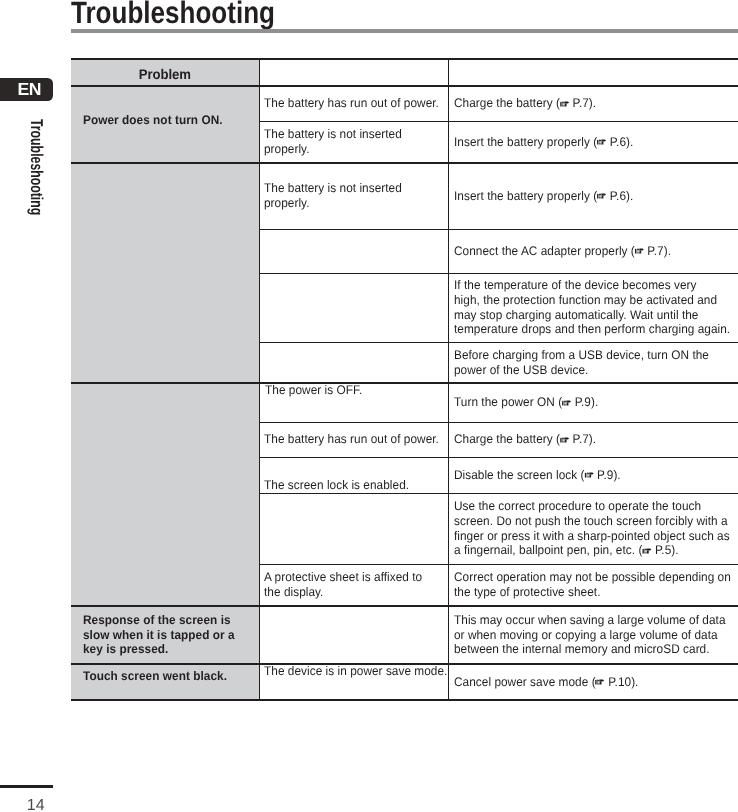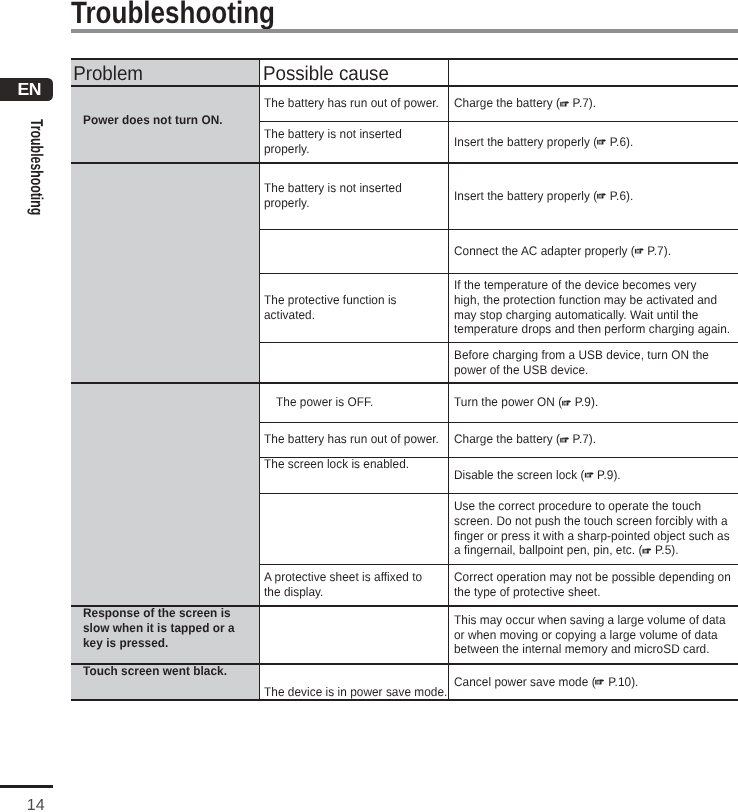--- a/index.html
+++ b/index.html
@@ -56,22 +56,22 @@
   .cell-inner {
     position:absolute; left:0; top:0;
     font-size:12.5px; line-height:14.85px; letter-spacing:0.05px;
     white-space:nowrap;
     transform:scaleX(0.945); transform-origin:left top;
   }
   .fill { position:absolute; background:#cfd1d2; }
 
   .hdr {
     position:absolute; top:1.6px; height:27px;
-    font-size:20px; font-weight:normal; line-height:27px;
-    letter-spacing:-0.05px; text-align:left;
+    font-size:14px; font-weight:bold; line-height:27px;
+    letter-spacing:-0.05px; text-align:center;
   }
   .hdr span { display:inline-block; transform:scaleX(0.94); }
 
   .prob-txt { font-weight:bold; }
 
   
   .pg-rule { position:absolute; left:0; top:785px; width:53px; height:2.6px; background:#231f20; }
   .pg-num  { position:absolute; left:26.8px; top:797px; font-size:16px; line-height:18px; color:#4a4a4a; }
 
   .hand {
@@ -97,21 +97,20 @@
   </div>
 
   <div class="tbl" id="tbl">
       <div class="fill" style="left:0;top:0;width:188px;height:27px"></div>
       <div class="fill" style="left:0;top:27px;width:188px;height:77px"></div>
       <div class="fill" style="left:0;top:104px;width:188px;height:220px"></div>
       <div class="fill" style="left:0;top:324px;width:188px;height:223px"></div>
       <div class="fill" style="left:0;top:547px;width:188px;height:58px"></div>
       <div class="fill" style="left:0;top:605px;width:188px;height:36px"></div>
       <div class="hdr" style="left:0px;width:188px"><span>Problem</span></div>
-      <div class="hdr" style="left:188px;width:189px"><span>Possible cause</span></div>
       <div class="cell" style="left:11.8px;top:27px;width:180.1058201058201px;height:68px;display:flex;align-items:center">
         <div class="cell-inner prob-txt" style="position:relative;width:auto;flex:0 0 auto">Power does not turn ON.</div>
       </div>
       <div class="cell" style="left:193.2px;top:27px;width:189.20634920634922px;height:35px;display:flex;align-items:center">
         <div class="cell-inner" style="position:relative;width:auto;flex:0 0 auto">The battery has run out of power.</div>
       </div>
       <div class="cell" style="left:382.9px;top:27px;width:295.3439153439154px;height:35px;display:flex;align-items:center">
         <div class="cell-inner" style="position:relative;width:auto;flex:0 0 auto">Charge the battery (<span class="hand"><svg width="11.5" height="6.4" viewBox="0 0 22 12" preserveAspectRatio="none">
               <g fill="#231f20">
                 <rect x="0.8" y="1.6" width="2.8" height="8.8"></rect>
@@ -170,30 +169,27 @@
                 <path d="M10.0 1.0 h6.3 l2.5 1.75 -2.5 1.75 h-6.3 z"></path>
                 <path d="M10.0 4.8 h3.6 v5.6 h-3.6 z"></path>
               </g>
               <g fill="#ffffff">
                 <rect x="5.2" y="3.5" width="4.6" height="1.5"></rect>
                 <rect x="5.2" y="6.0" width="4.6" height="1.5"></rect>
                 <rect x="5.2" y="8.5" width="4.6" height="1.5"></rect>
               </g>
             </svg></span> P.7).</div>
       </div>
-      <div class="cell" style="left:193.2px;top:214px;width:189.20634920634922px;height:69px;display:flex;align-items:center">
-        <div class="cell-inner" style="position:relative;width:auto;flex:0 0 auto">The protective function is<br>activated.</div>
-      </div>
       <div class="cell" style="left:382.9px;top:214px;width:295.3439153439154px;height:69px;display:flex;align-items:center">
         <div class="cell-inner" style="position:relative;width:auto;flex:0 0 auto">If the temperature of the device becomes very<br>high, the protection function may be activated and<br>may stop charging automatically. Wait until the<br>temperature drops and then perform charging again.</div>
       </div>
       <div class="cell" style="left:382.9px;top:283px;width:295.3439153439154px;height:41px;display:flex;align-items:center">
         <div class="cell-inner" style="position:relative;width:auto;flex:0 0 auto">Before charging from a USB device, turn ON the<br>power of the USB device.</div>
       </div>
-      <div class="cell" style="left:205px;top:324px;width:189.20634920634922px;height:39px;display:flex;align-items:center">
+      <div class="cell" style="left:194px;top:324px;width:189.20634920634922px;height:39px;display:flex;align-items:flex-start">
         <div class="cell-inner" style="position:relative;width:auto;flex:0 0 auto">The power is OFF.</div>
       </div>
       <div class="cell" style="left:382.9px;top:324px;width:295.3439153439154px;height:39px;display:flex;align-items:center">
         <div class="cell-inner" style="position:relative;width:auto;flex:0 0 auto">Turn the power ON (<span class="hand"><svg width="11.5" height="6.4" viewBox="0 0 22 12" preserveAspectRatio="none">
               <g fill="#231f20">
                 <rect x="0.8" y="1.6" width="2.8" height="8.8"></rect>
                 <path d="M4.6 1.4 h5.4 v9.0 h-5.4 z"></path>
                 <path d="M10.0 1.0 h6.3 l2.5 1.75 -2.5 1.75 h-6.3 z"></path>
                 <path d="M10.0 4.8 h3.6 v5.6 h-3.6 z"></path>
               </g>
@@ -215,21 +211,21 @@
                 <path d="M10.0 1.0 h6.3 l2.5 1.75 -2.5 1.75 h-6.3 z"></path>
                 <path d="M10.0 4.8 h3.6 v5.6 h-3.6 z"></path>
               </g>
               <g fill="#ffffff">
                 <rect x="5.2" y="3.5" width="4.6" height="1.5"></rect>
                 <rect x="5.2" y="6.0" width="4.6" height="1.5"></rect>
                 <rect x="5.2" y="8.5" width="4.6" height="1.5"></rect>
               </g>
             </svg></span> P.7).</div>
       </div>
-      <div class="cell" style="left:193.2px;top:398px;width:189.20634920634922px;height:36px;display:flex;align-items:flex-start">
+      <div class="cell" style="left:193.2px;top:398px;width:189.20634920634922px;height:36px;display:flex;align-items:flex-end">
         <div class="cell-inner" style="position:relative;width:auto;flex:0 0 auto">The screen lock is enabled.</div>
       </div>
       <div class="cell" style="left:382.9px;top:398px;width:295.3439153439154px;height:36px;display:flex;align-items:center">
         <div class="cell-inner" style="position:relative;width:auto;flex:0 0 auto">Disable the screen lock (<span class="hand"><svg width="11.5" height="6.4" viewBox="0 0 22 12" preserveAspectRatio="none">
               <g fill="#231f20">
                 <rect x="0.8" y="1.6" width="2.8" height="8.8"></rect>
                 <path d="M4.6 1.4 h5.4 v9.0 h-5.4 z"></path>
                 <path d="M10.0 1.0 h6.3 l2.5 1.75 -2.5 1.75 h-6.3 z"></path>
                 <path d="M10.0 4.8 h3.6 v5.6 h-3.6 z"></path>
               </g>
@@ -254,30 +250,30 @@
                 <rect x="5.2" y="8.5" width="4.6" height="1.5"></rect>
               </g>
             </svg></span> P.5).</div>
       </div>
       <div class="cell" style="left:193.2px;top:505px;width:189.20634920634922px;height:42px;display:flex;align-items:center">
         <div class="cell-inner" style="position:relative;width:auto;flex:0 0 auto">A protective sheet is affixed to<br>the display.</div>
       </div>
       <div class="cell" style="left:382.9px;top:505px;width:295.3439153439154px;height:42px;display:flex;align-items:center">
         <div class="cell-inner" style="position:relative;width:auto;flex:0 0 auto">Correct operation may not be possible depending on<br>the type of protective sheet.</div>
       </div>
-      <div class="cell" style="left:11.8px;top:547px;width:180.1058201058201px;height:58px;display:flex;">
+      <div class="cell" style="left:11.8px;top:547px;width:180.1058201058201px;height:58px;display:flex;align-items:center">
         <div class="cell-inner prob-txt" style="position:relative;width:auto;flex:0 0 auto">Response of the screen is<br>slow when it is tapped or a<br>key is pressed.</div>
       </div>
       <div class="cell" style="left:382.9px;top:547px;width:295.3439153439154px;height:58px;display:flex;align-items:center">
         <div class="cell-inner" style="position:relative;width:auto;flex:0 0 auto">This may occur when saving a large volume of data<br>or when moving or copying a large volume of data<br>between the internal memory and microSD card.</div>
       </div>
-      <div class="cell" style="left:11.8px;top:605px;width:180.1058201058201px;height:24px;display:flex;">
+      <div class="cell" style="left:11.8px;top:605px;width:180.1058201058201px;height:24px;display:flex;align-items:center">
         <div class="cell-inner prob-txt" style="position:relative;width:auto;flex:0 0 auto">Touch screen went black.</div>
       </div>
-      <div class="cell" style="left:193.2px;top:605px;width:189.20634920634922px;height:36px;display:flex;align-items:flex-end">
+      <div class="cell" style="left:193.2px;top:605px;width:189.20634920634922px;height:36px;display:flex;align-items:flex-start">
         <div class="cell-inner" style="position:relative;width:auto;flex:0 0 auto">The device is in power save mode.</div>
       </div>
       <div class="cell" style="left:382.9px;top:605px;width:295.3439153439154px;height:36px;display:flex;align-items:center">
         <div class="cell-inner" style="position:relative;width:auto;flex:0 0 auto">Cancel power save mode (<span class="hand"><svg width="11.5" height="6.4" viewBox="0 0 22 12" preserveAspectRatio="none">
               <g fill="#231f20">
                 <rect x="0.8" y="1.6" width="2.8" height="8.8"></rect>
                 <path d="M4.6 1.4 h5.4 v9.0 h-5.4 z"></path>
                 <path d="M10.0 1.0 h6.3 l2.5 1.75 -2.5 1.75 h-6.3 z"></path>
                 <path d="M10.0 4.8 h3.6 v5.6 h-3.6 z"></path>
               </g>

